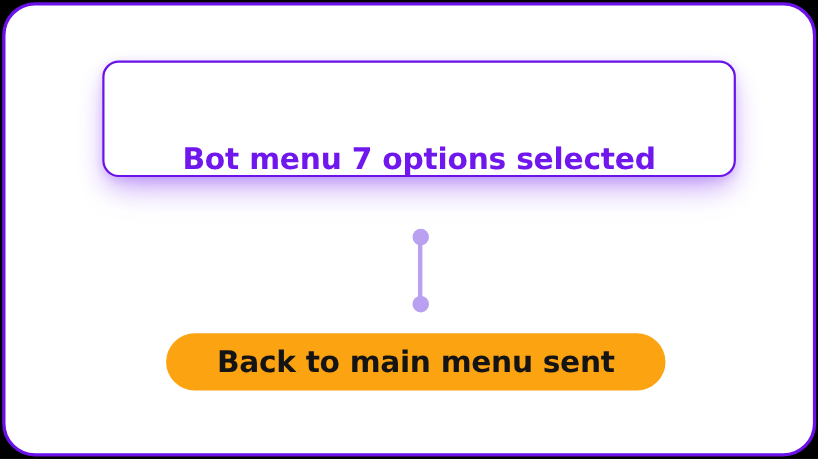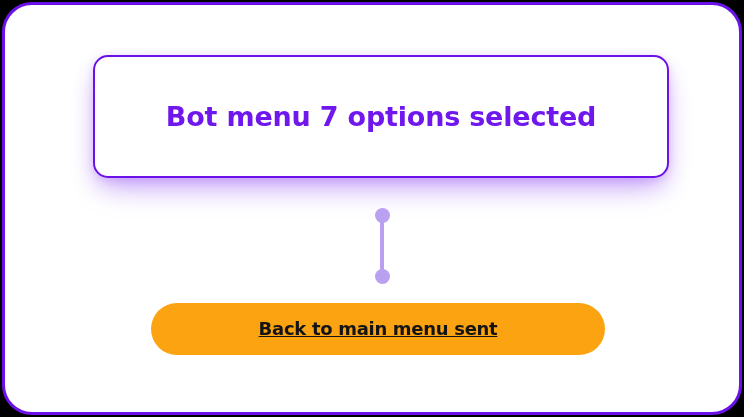--- a/index.html
+++ b/index.html
@@ -41,27 +41,27 @@
     position: absolute;
     inset: 0;
   }
 
   
   .node-card {
     position: absolute;
     left: 88px;
     top: 50px;
     width: 576px;
-    height: 123px;
+    height: 106px;
     box-sizing: border-box;
     background: #ffffff;
     border: 2.5px solid #6b12e8;
     border-radius: 15px;
     display: flex;
-    align-items: center;
+    align-items: flex-end;
     justify-content: center;
     box-shadow:
       0 10px 22px -4px rgba(112, 23, 238, 0.30),
       0 18px 34px -10px rgba(112, 23, 238, 0.22),
       0 2px 8px rgba(112, 23, 238, 0.12);
   }
 
   .node-card-title {
     color: #7017ee;
     font-family: "DejaVu Sans", sans-serif;
@@ -115,25 +115,24 @@
     display: flex;
     align-items: center;
     justify-content: center;
     cursor: pointer;
     padding: 0;
   }
   .action-button-label {
     color: #141414;
     font-family: "DejaVu Sans", sans-serif;
     font-weight: bold;
-    font-size: 18px;
+    font-size: 27px;
     letter-spacing: -0.3px;
     line-height: 1;
     white-space: nowrap;
-    text-decoration: underline;
   }
 </style>
 </head>
 <body>
 
 <div class="screen">
 
   <div class="panel">
     <div class="canvas">
 

